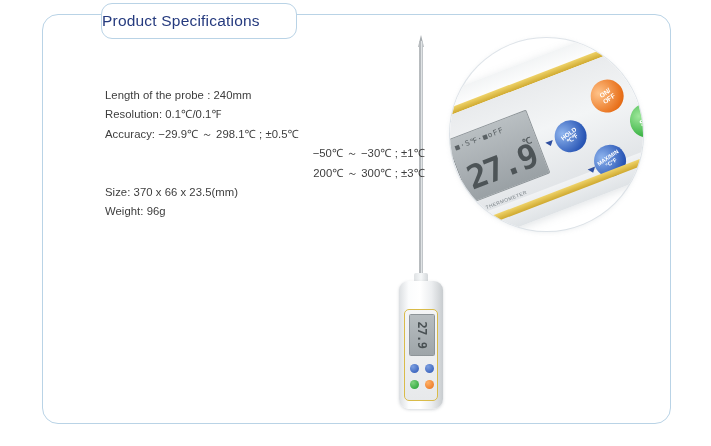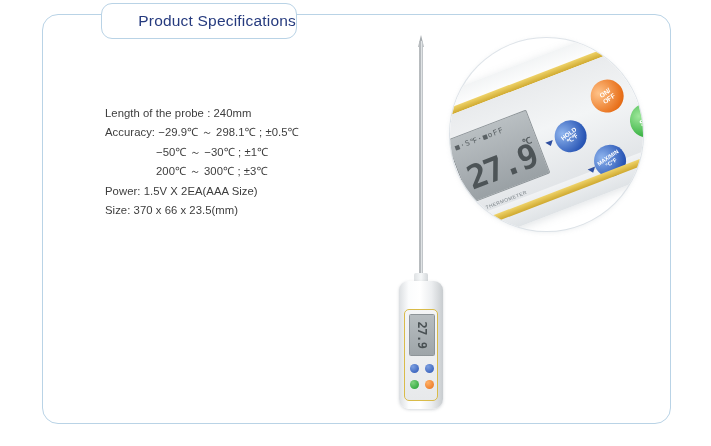--- a/index.html
+++ b/index.html
@@ -34,47 +34,48 @@
     left: 101px;
     top: 3px;
     width: 196px;
     height: 36px;
     border: 1px solid #b9d3e6;
     border-radius: 11px;
     background: #ffffff;
     box-sizing: border-box;
     display: flex;
     align-items: center;
-    justify-content: flex-end;
+    justify-content: flex-start;
     z-index: 5;
   }
   #title-tab-text {
     color: #253a7e;
     font-size: 15.5px;
     letter-spacing: 0.2px;
     white-space: nowrap;
   }
 
   
   #spec-list {
     position: absolute;
     left: 105px;
-    top: 104px;
+    top: 86px;
     width: 320px;
     z-index: 4;
   }
   .spec-line {
     color: #3d3d3d;
     font-size: 11.3px;
     line-height: 19.4px;
     white-space: nowrap;
     letter-spacing: 0.05px;
   }
   .spec-line.indented {
     padding-left: 51px;
+    text-align: right;
   }
 
   
   #photo {
     position: absolute;
     left: 355px;
     top: 25px;
     width: 300px;
     height: 370px;
     z-index: 3;
@@ -310,25 +311,26 @@
 <body>
 
 <div id="frame"></div>
 
 <div id="title-tab">
   <span id="title-tab-text">Product Specifications</span>
 </div>
 
 <div id="spec-list">
   <div class="spec-line">Length of the probe : 240mm</div>
+  <div class="spec-line">Resolution: 0.1℃/0.1℉</div>
   <div class="spec-line">Accuracy:  −29.9℃ ～ 298.1℃ ; ±0.5℃</div>
   <div class="spec-line indented">−50℃ ～ −30℃ ; ±1℃</div>
   <div class="spec-line indented">200℃ ～ 300℃ ; ±3℃</div>
-  <div class="spec-line">Power: 1.5V X 2EA(AAA Size)</div>
   <div class="spec-line">Size: 370 x 66 x 23.5(mm)</div>
+  <div class="spec-line">Weight: 96g</div>
 </div>
 
 <div id="photo">
 
   <div id="probe-tip"></div>
   <div id="probe-needle"></div>
   <div id="probe-collar"></div>
 
   <div id="handle">
     <div id="handle-face">

